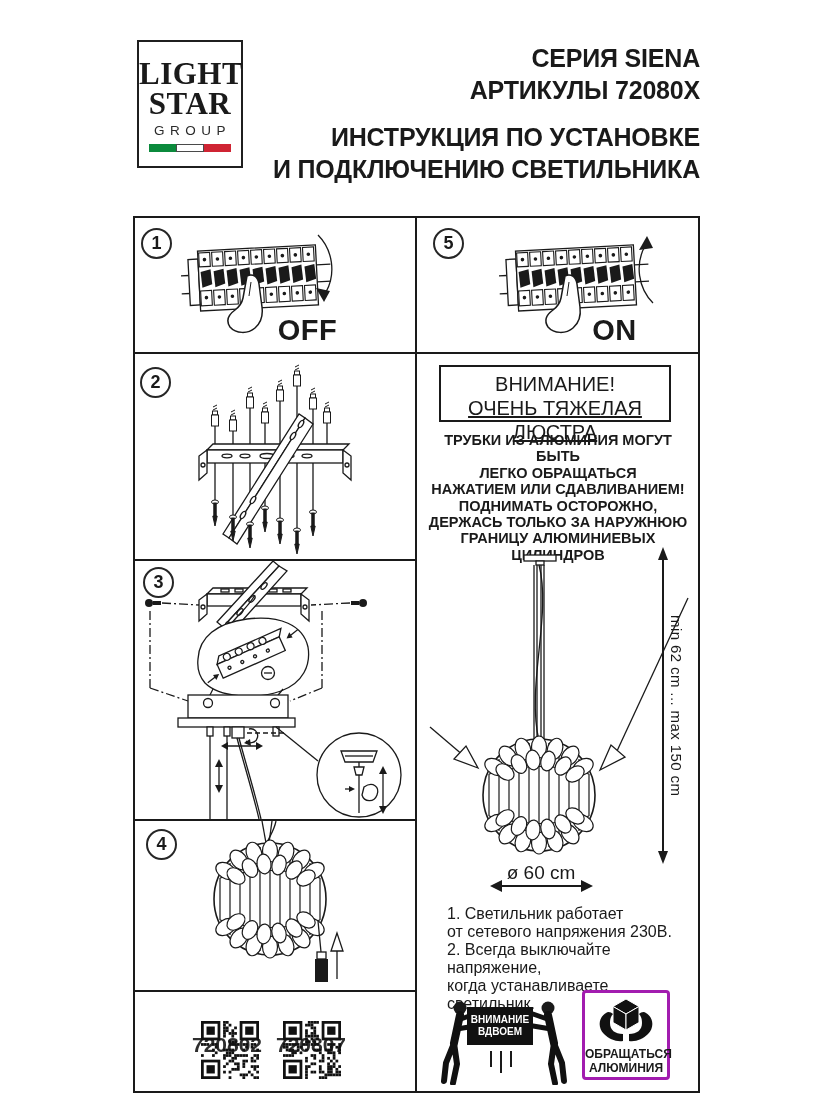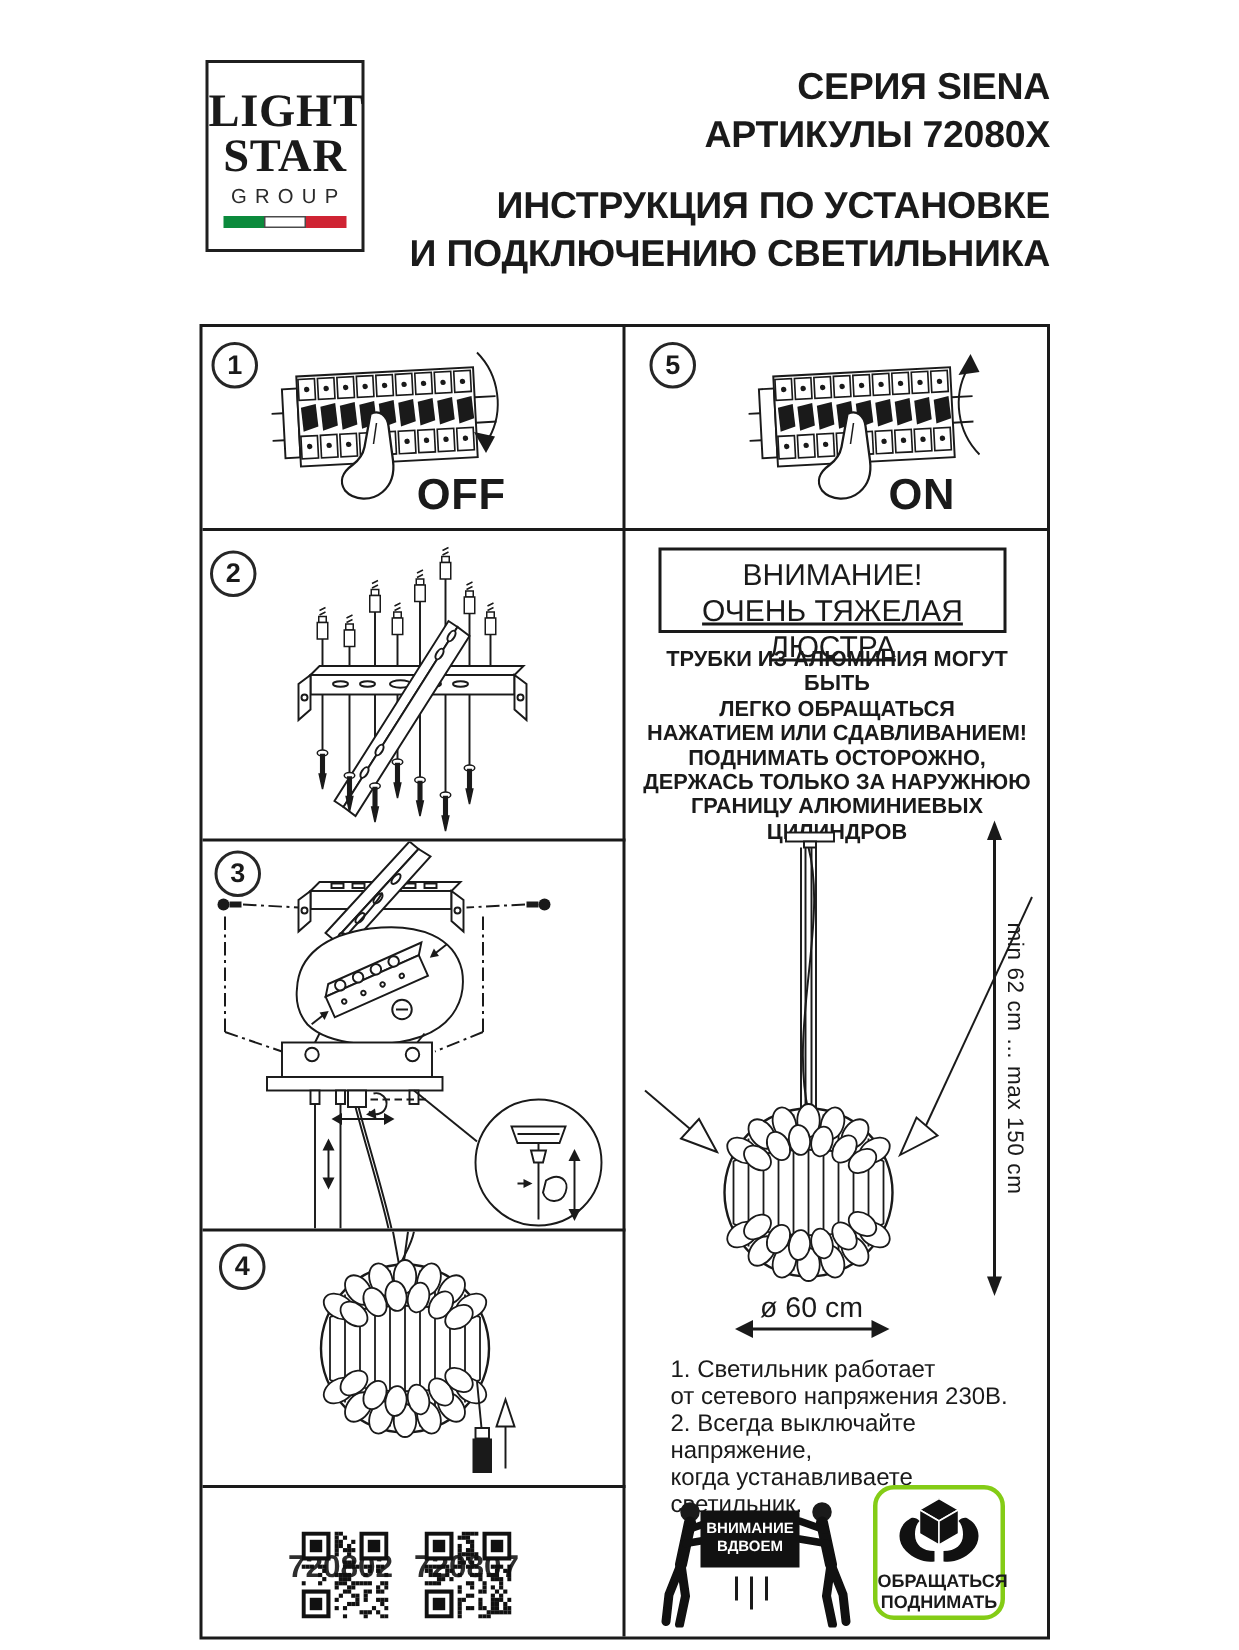--- a/index.html
+++ b/index.html
@@ -31,21 +31,21 @@
   
   .dim-label{writing-mode:vertical-rl;font-size:15px;letter-spacing:.4px;white-space:nowrap;}
   .dim-col{display:flex;align-items:center;}
   .tri{width:0;height:0;}
   .dia-label{font-size:19px;text-align:center;}
   .notes{font-size:16px;line-height:18px;font-weight:400;}
   
   .qr-label{font-size:21px;font-weight:700;color:#2e2e2e;text-align:center;margin-top:36px;}
   .lift-box{background:#111;color:#fff;text-align:center;font-weight:700;font-size:10px;line-height:12px;
             display:flex;flex-direction:column;justify-content:center;}
-  .care-badge{border:3px solid #84cc16;border-radius:14px;box-sizing:border-box;text-align:center;}
+  .care-badge{border:3px solid #a21caf;border-radius:4px;box-sizing:border-box;text-align:center;}
   .care-text{font-size:12px;font-weight:700;line-height:14px;margin-top:2px;}
   svg{display:block;}
   .ln{stroke:#1a1a1a;fill:none;stroke-width:1.3;}
   .lnw{stroke:#1a1a1a;fill:#fff;stroke-width:1.3;}
   .fil{fill:#1a1a1a;stroke:none;}
 </style>
 </head>
 <body>
 
 <svg width="0" height="0" style="position:absolute">
@@ -661,16 +661,16 @@
       <svg style="margin:6px auto 0" width="56" height="46" viewBox="0 0 56 46">
         <polygon points="28,0 41,7.5 28,15 15,7.5" fill="#111" stroke="#fff" stroke-width="1"></polygon>
         <polygon points="15,7.5 28,15 28,31 15,23.5" fill="#111" stroke="#fff" stroke-width="1"></polygon>
         <polygon points="41,7.5 28,15 28,31 41,23.5" fill="#111" stroke="#fff" stroke-width="1"></polygon>
         <path d="M8,14 C1,18 -1,28 6,35 C11,40 18,43 25,42 L25,35 C17,35 12,31 12,24 C12,20 13,17 15,15 C13,13 10,12 8,14 Z" fill="#111"></path>
         <g transform="translate(56,0) scale(-1,1)">
           <path d="M8,14 C1,18 -1,28 6,35 C11,40 18,43 25,42 L25,35 C17,35 12,31 12,24 C12,20 13,17 15,15 C13,13 10,12 8,14 Z" fill="#111"></path>
         </g>
       </svg>
       <div class="care-text">ОБРАЩАТЬСЯ</div>
-      <div class="care-text" style="margin-top:0">ПОДНИМАТЬ</div>
+      <div class="care-text" style="margin-top:0">АЛЮМИНИЯ</div>
     </div>
   </div>
 </div>
 
 </body></html>

